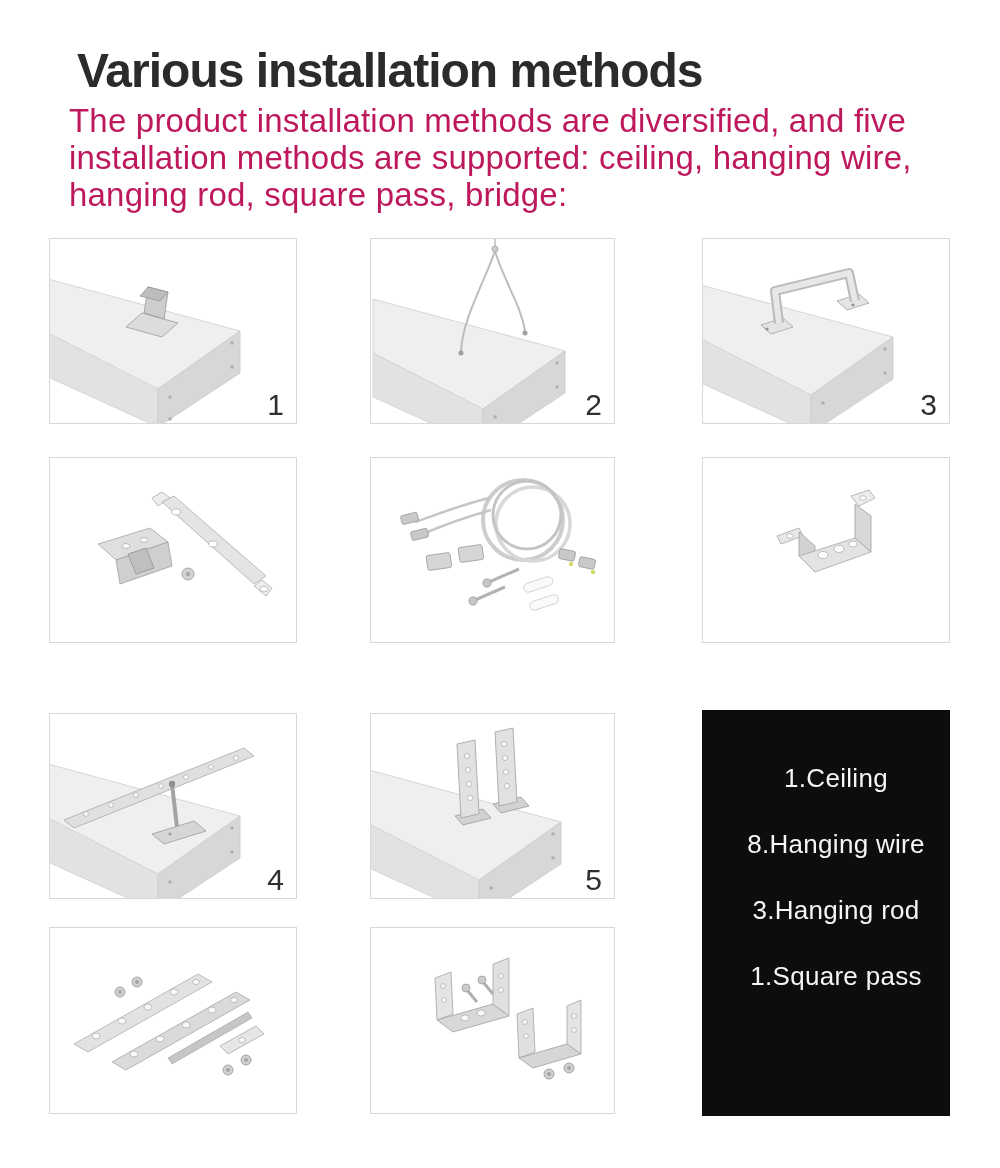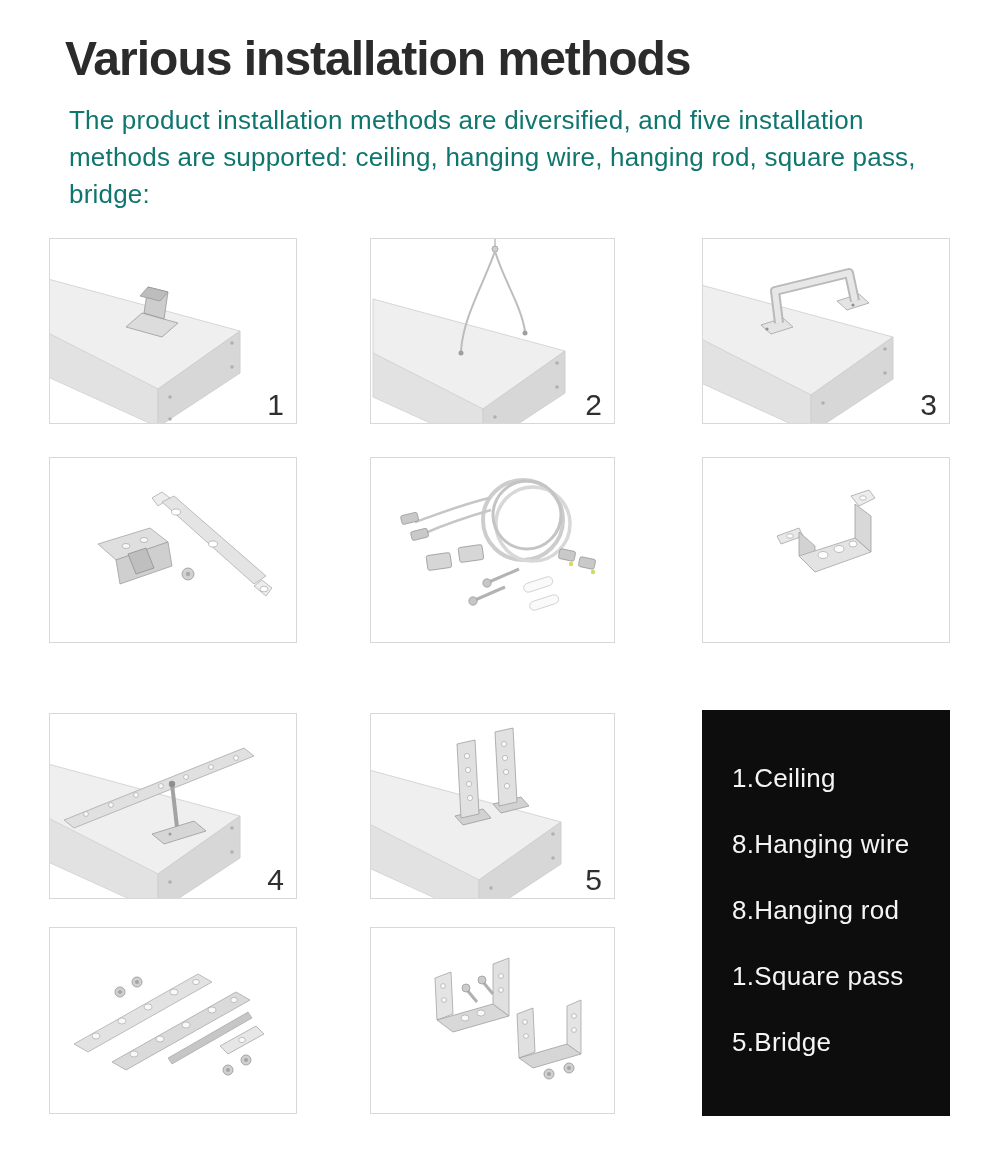--- a/index.html
+++ b/index.html
@@ -1,28 +1,28 @@
 <!DOCTYPE html>
 <html><head>
 <meta charset="utf-8">
 <style>
   html,body{margin:0;padding:0;background:#ffffff;}
   .page{position:relative;width:1000px;height:1168px;background:#ffffff;
         font-family:"Liberation Sans",sans-serif;overflow:hidden;}
-  .title{position:absolute;left:65px;top:34px;margin:0;
+  .title{position:absolute;left:65px;top:34px;margin:12px;
          font-size:48px;font-weight:700;color:#2b2b2b;letter-spacing:-1px;line-height:1.05;}
   .intro{position:absolute;left:69px;top:102px;width:890px;margin:0;
-         font-size:26px;line-height:37px;color:#0f766e;letter-spacing:0.2px;}
+         font-size:33px;line-height:37px;color:#be185d;letter-spacing:0.2px;}
   .tile{position:absolute;background:#ffffff;border:1px solid #d8d8d8;box-sizing:border-box;}
   .tile svg{position:absolute;left:0;top:0;width:100%;height:100%;display:block;}
   .num{position:absolute;right:12px;bottom:2px;font-size:30px;font-weight:400;
        color:#2f2f2f;line-height:1.1;}
   .legend{position:absolute;left:702px;top:710px;width:248px;height:406px;
           background:#0d0d0d;box-sizing:border-box;padding:55px 10px 0 30px;
-          display:flex;flex-direction:column;gap:40px;}
+          display:flex;flex-direction:column;gap:40px;text-align:center;}
   .legend-item{font-size:26px;line-height:26px;color:#f5f5f5;letter-spacing:0.3px;}
   .hidden-defs{position:absolute;width:0;height:0;overflow:hidden;}
 </style>
 </head>
 <body>
 
 <svg class="hidden-defs" aria-hidden="true">
   <defs>
     <g id="lightbar">
       <polygon points="-2,36 190,88 108,146 -2,90" fill="#efefef" stroke="#d6d6d6" stroke-width="1"></polygon>
@@ -279,18 +279,17 @@
           <circle cx="178" cy="146" r="2" fill="#a5a5a5"></circle>
         <circle cx="198" cy="140" r="5" fill="#d0d0d0" stroke="#949494" stroke-width="0.8"></circle>
           <circle cx="198" cy="140" r="2" fill="#a5a5a5"></circle>
       </g>
     </svg>
   </div>
 
   <div class="legend">
     <div class="legend-item">1.Ceiling</div>
     <div class="legend-item">8.Hanging wire</div>
-    <div class="legend-item">8.Hanging rod</div>
+    <div class="legend-item">3.Hanging rod</div>
     <div class="legend-item">1.Square pass</div>
-    <div class="legend-item">5.Bridge</div>
   </div>
 
 </div>
 
 </body></html>

